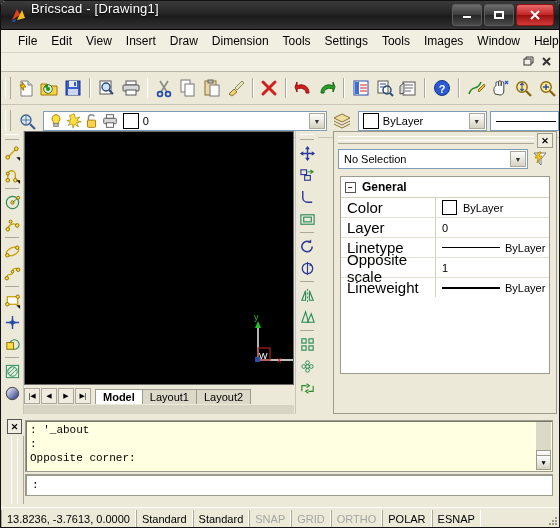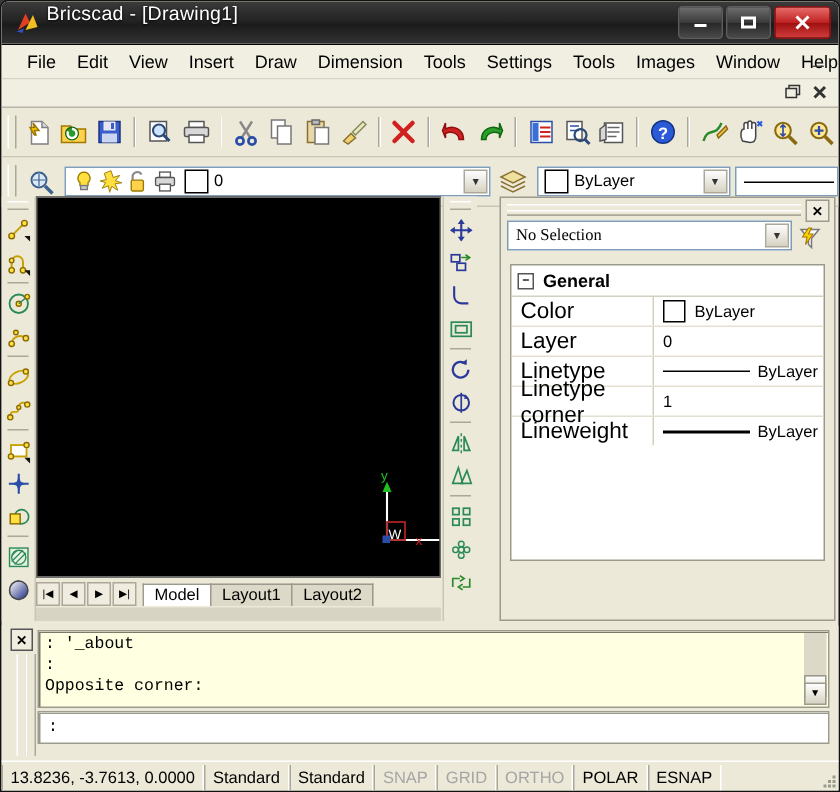--- a/index.html
+++ b/index.html
@@ -67,35 +67,35 @@
   .vsep{width:14px;height:1px;background:#aca899;margin:2px 0;}
 
   .canvas{position:absolute;left:23px;top:0;width:270px;height:254px;background:#000;
           border:1px solid #6b6b6b;box-sizing:border-box;}
   .tabrow{position:absolute;left:23px;top:256px;width:270px;height:18px;
           background:#ece9d8;display:flex;align-items:center;font-size:11px;}
   .navb{width:14px;height:14px;border:1px solid #aca899;background:#f0ede0;
         display:flex;align-items:center;justify-content:center;font-size:7px;margin-right:1px;}
   .tab{padding:1px 7px;border:1px solid #9c9a8c;border-bottom:none;background:#ddd9c8;
        margin-right:-1px;font-size:11px;}
-  .tab.active{background:#fff;font-weight:normal;}
+  .tab.active{background:#fff;font-weight:bold;}
   .hscroll{position:absolute;left:23px;top:274px;width:270px;height:9px;background:#d8d4c4;}
 
   
   .props{position:absolute;left:332px;top:0;width:224px;height:283px;background:#ece9d8;
          border:1px solid #9c9a8c;box-sizing:border-box;}
   .props-grip{position:relative;height:15px;background:#ece9d8;}
   .props-grip .lines{position:absolute;left:4px;top:4px;right:22px;height:6px;
         border-top:1px solid #fff;border-bottom:1px solid #aca899;}
   .props-grip .lines:after{content:"";position:absolute;left:0;top:3px;right:0;height:2px;
         border-top:1px solid #fff;border-bottom:1px solid #aca899;}
   .props-x{position:absolute;right:3px;top:1px;width:14px;height:13px;
            border:1px solid #9c9a8c;background:#f0ede0;display:flex;
            align-items:center;justify-content:center;font-size:9px;font-weight:bold;}
-  .props-sel{display:flex;padding:0 4px;height:24px;font-family:Liberation Serif, serif;}
+  .props-sel{display:flex;align-items:center;padding:0 4px;height:24px;}
   .props-table{margin:5px 6px;border:1px solid #9c9a8c;background:#fff;
                height:198px;box-sizing:border-box;}
   .ghdr{display:flex;align-items:center;padding:3px 4px;font-weight:bold;font-size:12px;
         border-bottom:1px solid #d4d0c0;}
   .expander{width:9px;height:9px;border:1px solid #555;background:#fff;margin-right:6px;
             display:flex;align-items:center;justify-content:center;
             font-size:8px;line-height:7px;font-family:"Liberation Mono",monospace;}
   .prow{display:flex;height:19px;align-items:center;border-bottom:1px solid #e3e0d2;}
   .pkey{width:88px;padding-left:6px;font-size:15px;}
   .pval{flex:1;padding-left:6px;font-size:11px;display:flex;align-items:center;
@@ -637,21 +637,21 @@
 
         <div class="prow">
           <div class="pkey">Linetype</div>
           <div class="pval">
             <span class="ltline"></span>
             <span>ByLayer</span>
           </div>
         </div>
 
         <div class="prow">
-          <div class="pkey">Linetype corner</div>
+          <div class="pkey">Opposite scale</div>
           <div class="pval">1</div>
         </div>
 
         <div class="prow" style="border-bottom:none">
           <div class="pkey">Lineweight</div>
           <div class="pval">
             <span class="ltline thick"></span>
             <span>ByLayer</span>
           </div>
         </div>

